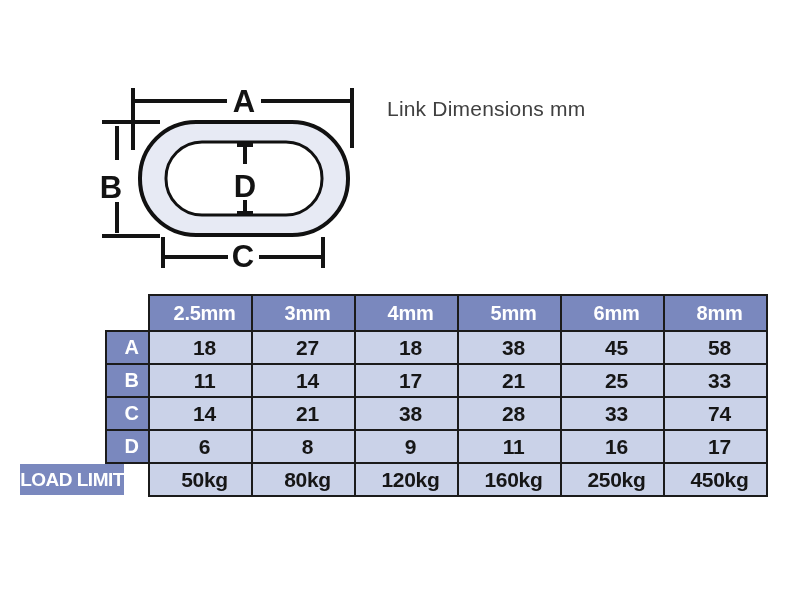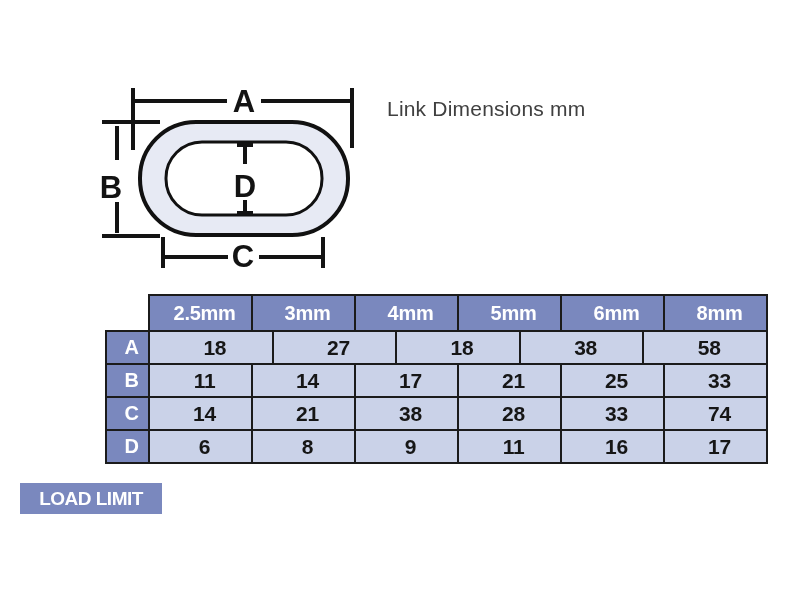--- a/index.html
+++ b/index.html
@@ -54,26 +54,25 @@
   }
   .cell:first-child{border-left:2px solid var(--bk);}
   .hdr-cell{
     background:var(--hdr-blue);color:#ffffff;font-size:20px;
   }
   .label-cell{
     flex:0 0 45px;background:var(--hdr-blue);color:#ffffff;
     font-size:20px;
   }
   .load-label{
-    position:absolute;left:20px;top:464px;width:142px;height:31px;
+    position:absolute;left:20px;top:464px;width:104px;height:31px;
     background:var(--hdr-blue);color:#ffffff;
     display:flex;align-items:center;justify-content:center;
     font-weight:bold;font-size:19px;letter-spacing:-0.5px;
     white-space:nowrap;
-    margin-top:19px;
   }
 </style>
 </head>
 <body>
 
 <div class="stage">
 
   <svg class="diagram-svg" viewBox="0 0 400 300">
 
     <g stroke="#131313" stroke-width="4">
@@ -123,20 +122,21 @@
     <div class="cell hdr-cell">6mm</div>
     <div class="cell hdr-cell">8mm</div>
   </div>
 
   <div class="trow body-row row-a">
     <div class="cell label-cell">A</div>
     <div class="cell">18</div>
     <div class="cell">27</div>
     <div class="cell">18</div>
     <div class="cell">38</div>
+    <div class="cell">45</div>
     <div class="cell">58</div>
   </div>
 
   <div class="trow body-row row-b">
     <div class="cell label-cell">B</div>
     <div class="cell">11</div>
     <div class="cell">14</div>
     <div class="cell">17</div>
     <div class="cell">21</div>
     <div class="cell">25</div>
@@ -156,15 +156,23 @@
   <div class="trow body-row row-d">
     <div class="cell label-cell">D</div>
     <div class="cell">6</div>
     <div class="cell">8</div>
     <div class="cell">9</div>
     <div class="cell">11</div>
     <div class="cell">16</div>
     <div class="cell">17</div>
   </div>
 
+  <div class="trow load-row">
+    <div class="cell">50kg</div>
+    <div class="cell">80kg</div>
+    <div class="cell">120kg</div>
+    <div class="cell">160kg</div>
+    <div class="cell">250kg</div>
+    <div class="cell">450kg</div>
+  </div>
   <div class="load-label">LOAD LIMIT</div>
 
 </div>
 
 </body></html>

